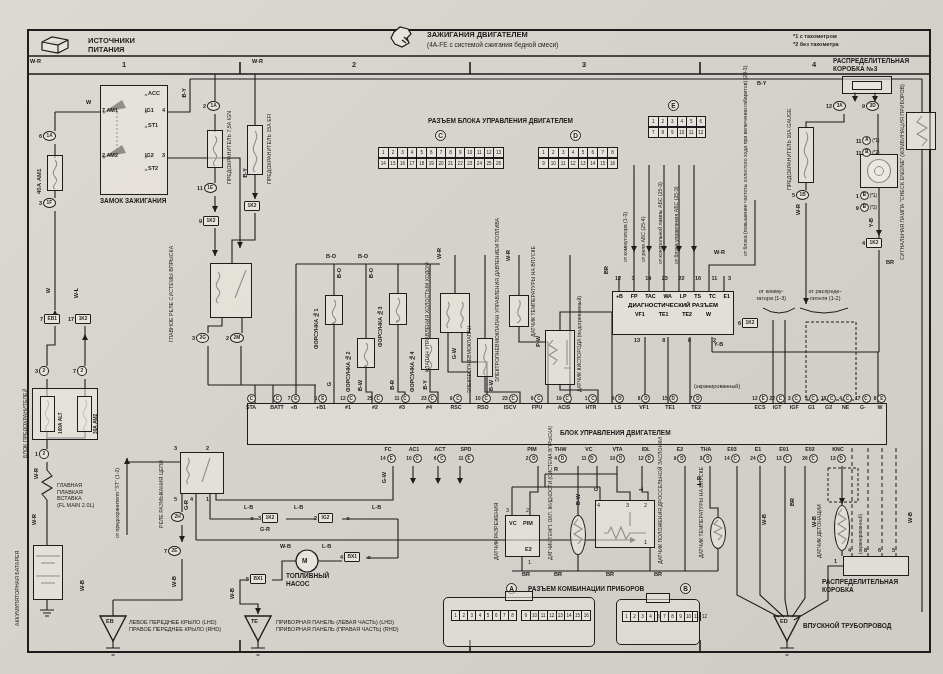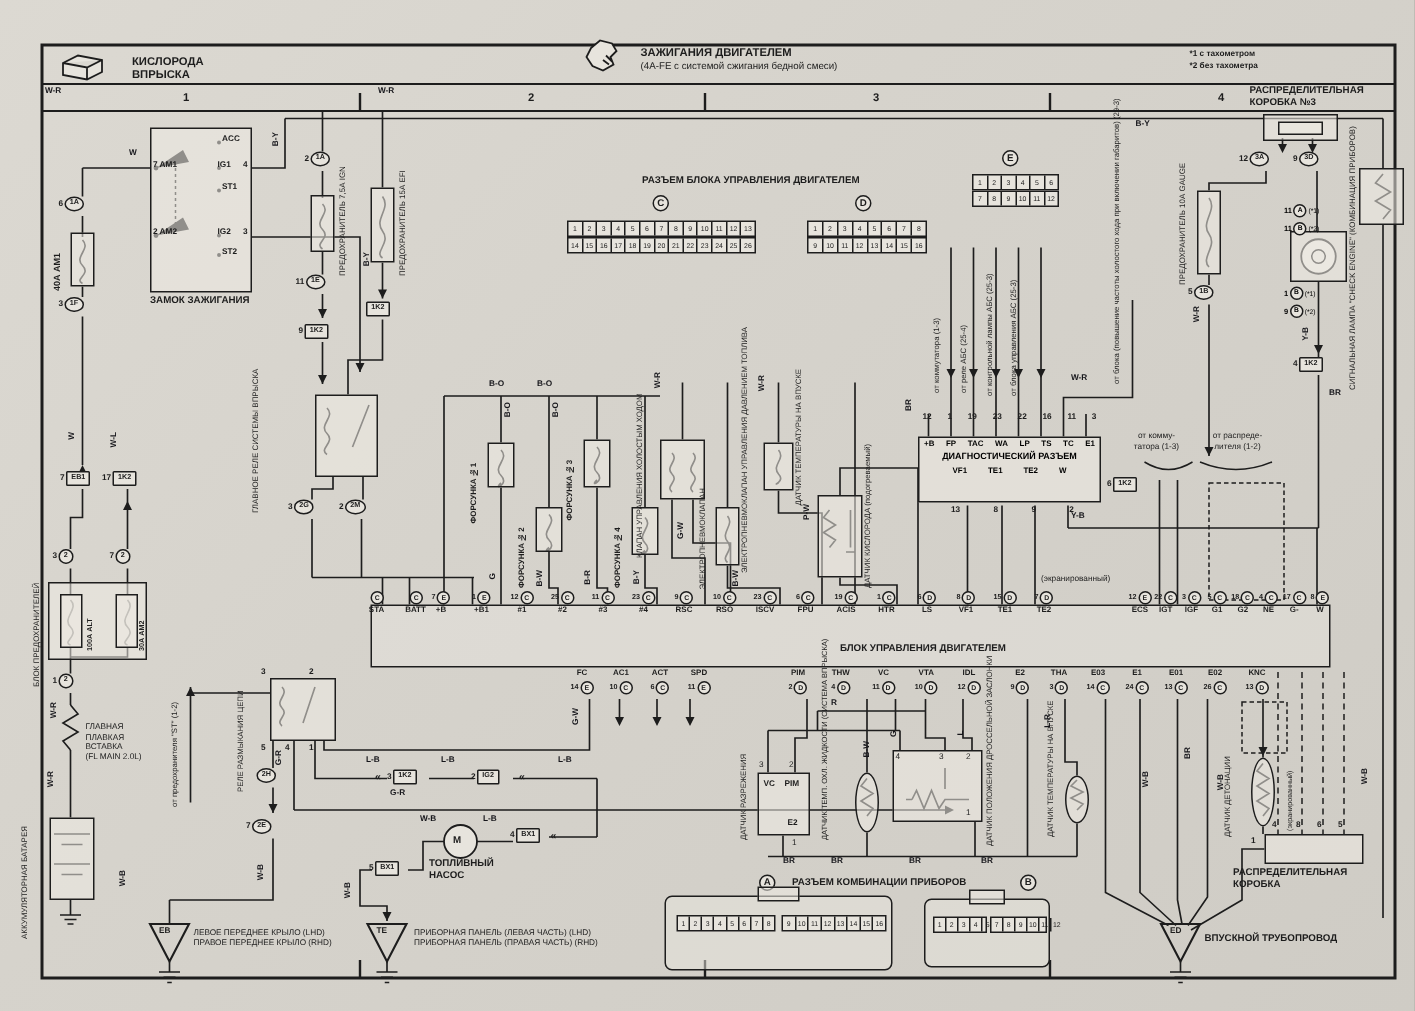--- a/index.html
+++ b/index.html
@@ -153,21 +153,21 @@
     <path d="M212,206h6l-3,6z M212,250h6l-3,6z M252,193h6l-3,6z M237,242h6l-3,6z
              M803,298h6l-3,6z M631,246h6l-3,6z M646,246h6l-3,6z M661,246h6l-3,6z
              M676,246h6l-3,6z M691,246h6l-3,6z M410,478h6l-3,6z M435,478h6l-3,6z
              M457,478h6l-3,6z M179,536h6l-3,6z M852,96h6l-3,6z M872,96h6l-3,6z
              M876,230h6l-3,6z M255,608h6l-3,6z M839,498h6l-3,6z"></path>
     <path d="M124,464h6l-3,-6z M52,316h6l-3,-6z M82,340h6l-3,-6z"></path>
     <path d="M630,537v6l6,-3z"></path>
   </g>
 </svg>
 
-<div class="lbl b c7" style="left:88px;top:36px"><span>КИСЛОРОДА</span><br><span>ВПРЫСКА</span></div>
+<div class="lbl b c7" style="left:88px;top:36px"><span>ИСТОЧНИКИ</span><br><span>ПИТАНИЯ</span></div>
 <svg style="position:absolute;left:38px;top:34px" width="34" height="22">
   <path d="M4,8 L14,3 L30,6 L30,14 L20,19 L4,16 Z M4,8 L20,11 L30,6 M20,11 V19" fill="#e7e4dd" stroke="#1d1d1d" stroke-width="1.2"></path>
 </svg>
 <svg style="position:absolute;left:388px;top:24px" width="26" height="26">
   <path d="M6,8 L12,3 L20,5 L23,10 L19,14 L21,19 L14,23 L7,20 L3,14 Z M16,13 l4,4 M14,16 l4,3" fill="#e7e4dd" stroke="#1d1d1d" stroke-width="1.2"></path>
 </svg>
 <div class="lbl b c7" style="left:427px;top:30px">ЗАЖИГАНИЯ ДВИГАТЕЛЕМ</div>
 <div class="lbl c6" style="left:427px;top:41px">(4A-FE с системой сжигания бедной смеси)</div>
 <div class="lbl c5 b" style="left:793px;top:33px">*1 с тахометром</div>
 <div class="lbl c5 b" style="left:793px;top:41px">*2 без тахометра</div>

